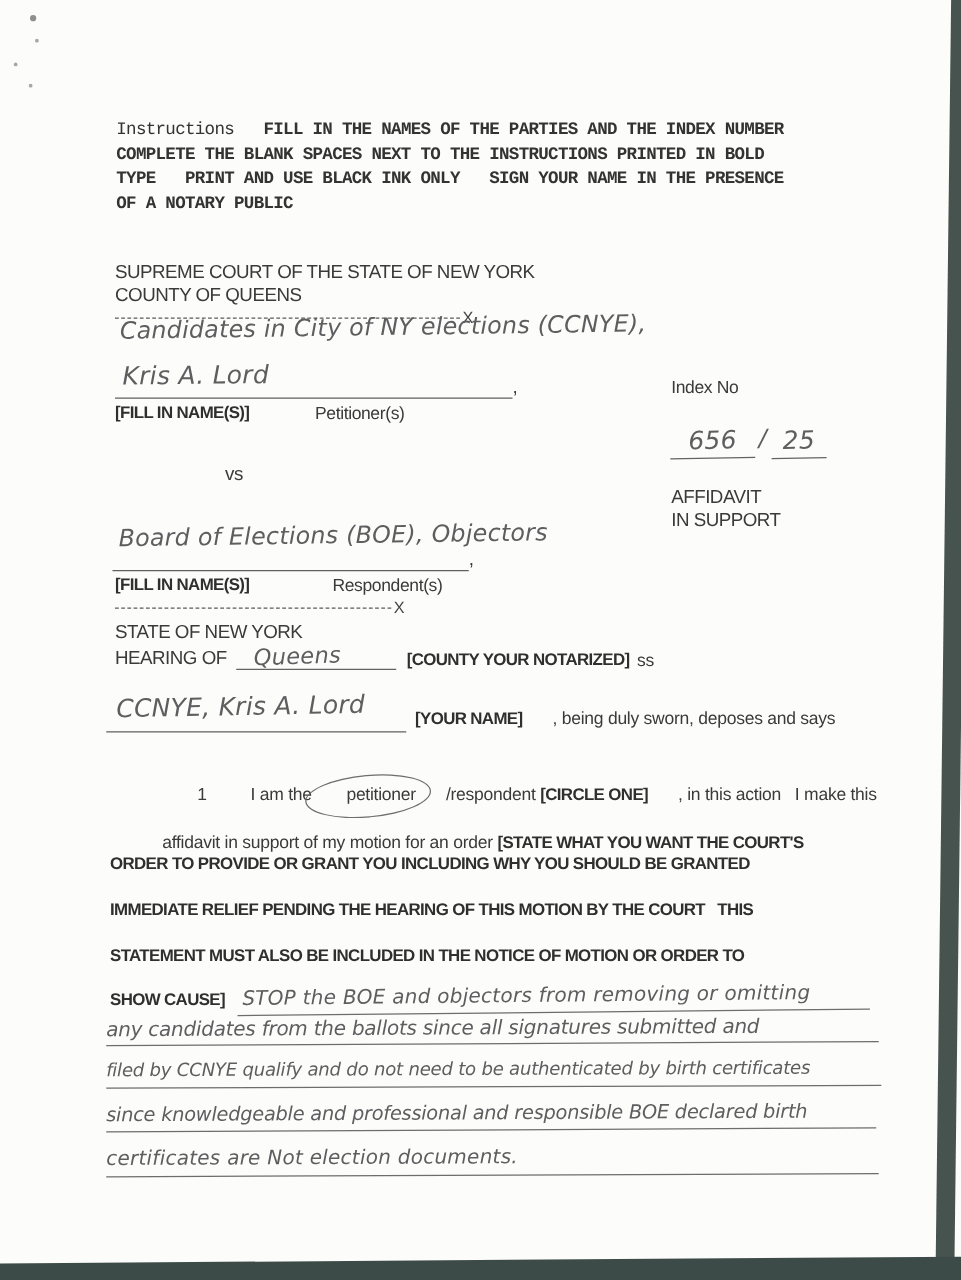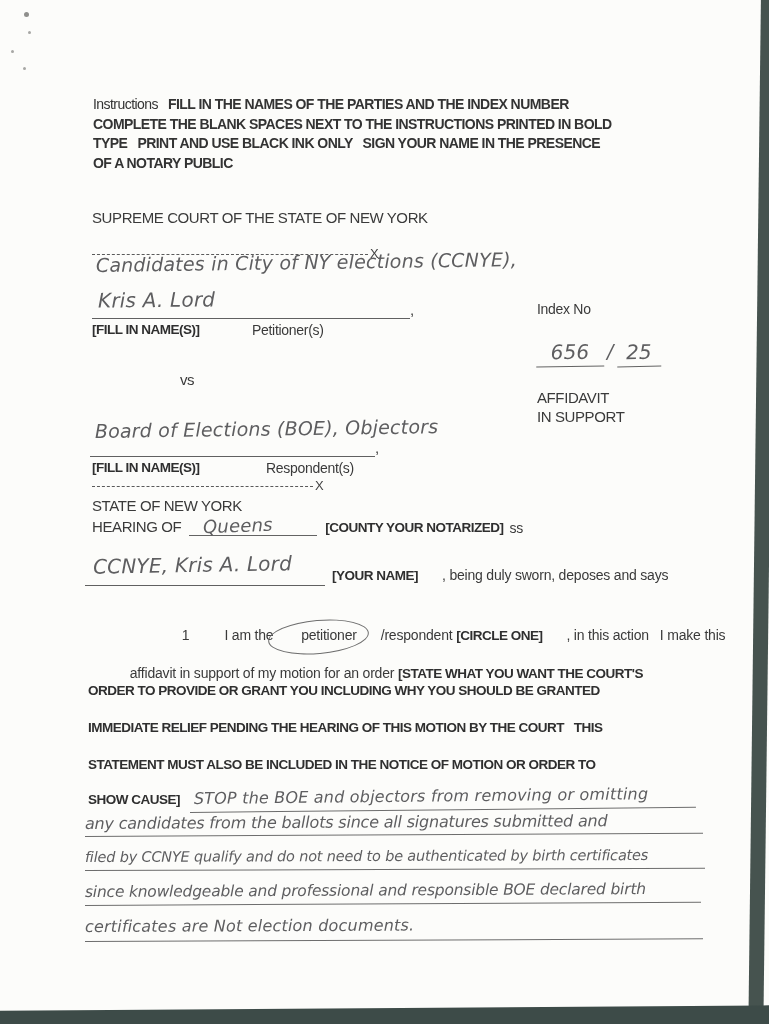--- a/index.html
+++ b/index.html
@@ -47,29 +47,30 @@
 </head>
 <body>
 
 <div class="page">
 
   <div class="speck" style="left:24px; top:12px; width:5px; height:5px; background:#8f8f8c;"></div>
   <div class="speck" style="left:28px; top:31px; width:3px; height:3px;"></div>
   <div class="speck" style="left:11px; top:50px; width:3px; height:3px;"></div>
   <div class="speck" style="left:23px; top:67px; width:3px; height:3px;"></div>
 
-  <div class="abs" style="left:93px; top:95px; width:600px;">
+  <div class="abs" style="left:93px; top:95px; width:600px;font-family:Liberation Mono, monospace;">
     <div class="ins-line"><span class="ins-label">Instructions   </span><span>FILL IN THE NAMES OF THE PARTIES AND THE INDEX NUMBER</span></div>
     <div class="ins-line">COMPLETE THE BLANK SPACES NEXT TO THE INSTRUCTIONS PRINTED IN BOLD</div>
     <div class="ins-line">TYPE   PRINT AND USE BLACK INK ONLY   SIGN YOUR NAME IN THE PRESENCE</div>
     <div class="ins-line">OF A NOTARY PUBLIC</div>
   </div>
 
   <div class="abs print" style="left:92px; top:209px;">
     <div>SUPREME COURT OF THE STATE OF NEW YORK</div>
+    <div>COUNTY OF QUEENS</div>
   </div>
 
   <div class="abs" style="left:92px; top:240px; display:flex; align-items:flex-end;">
     <div class="dashline" style="width:276px; height:12px;"></div>
     <span class="xmark">X</span>
   </div>
 
   <div class="abs hw hw-caption" style="left:96px; top:254px;">Candidates in City of NY elections (CCNYE),</div>
   <div class="abs hw" style="left:98px; top:288px; font-size:20px; transform:rotate(-0.6deg);">Kris A. Lord</div>
 
@@ -117,21 +118,21 @@
     <span class="bcaps" style="position:relative; top:-1px;">[COUNTY YOUR NOTARIZED]</span>
     <span class="small-print" style="margin-left:6px;">ss</span>
   </div>
 
   <div class="abs hw" style="left:93px; top:553px; font-size:20px; transform:rotate(-1deg);">CCNYE, Kris A. Lord</div>
   <div class="abs solidline" style="left:85px; top:567px; width:240px; height:18px;"></div>
   <div class="abs" style="left:332px; top:566px;">
     <span class="bcaps">[YOUR NAME]</span><span class="body-run">, being duly sworn, deposes and says</span>
   </div>
 
-  <div class="abs para-line" style="left:100px; top:605px; padding-left:40px;">
+  <div class="abs para-line" style="left:76px; top:605px; padding-left:40px;">
     <span class="body-run">1</span><span class="body-run pre">   I am the </span><span class="body-run circled">petitioner</span><span class="body-run pre">/respondent </span><span class="bcaps">[CIRCLE ONE]</span><span class="body-run pre">, in this action   I make this</span>
   </div>
   <div class="abs para-line" style="left:88px; top:643px;">
     <span class="body-run pre">affidavit in support of my motion for an order </span><span class="bcaps">[STATE WHAT YOU WANT THE COURT'S</span>
   </div>
   <div class="abs para-line bcaps" style="left:88px; top:681px;">ORDER TO PROVIDE OR GRANT YOU INCLUDING WHY YOU SHOULD BE GRANTED</div>
   <div class="abs para-line bcaps" style="left:88px; top:718px;">IMMEDIATE RELIEF PENDING THE HEARING OF THIS MOTION BY THE COURT   THIS</div>
   <div class="abs para-line bcaps" style="left:88px; top:755px;">STATEMENT MUST ALSO BE INCLUDED IN THE NOTICE OF MOTION OR ORDER TO</div>
 
   <div class="abs" style="left:88px; top:789px; white-space:nowrap;">

